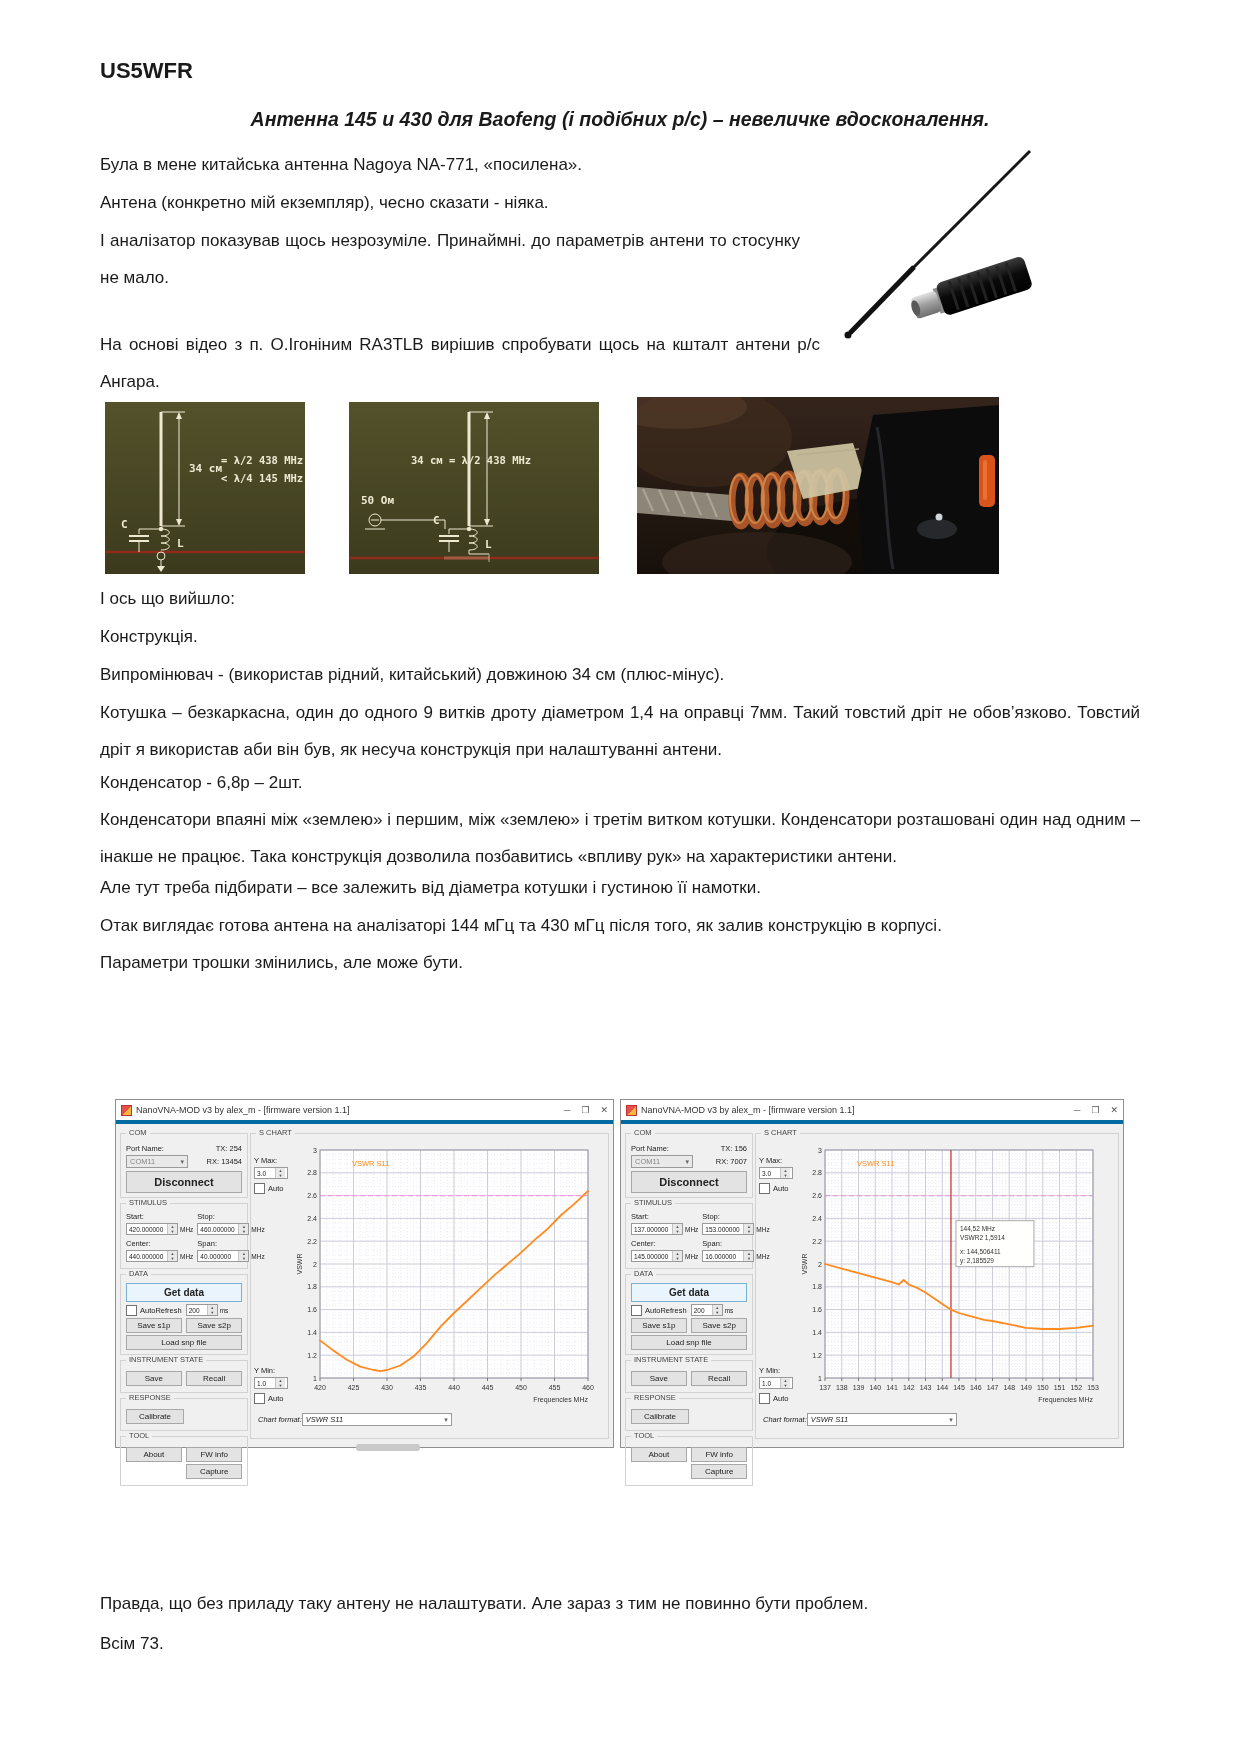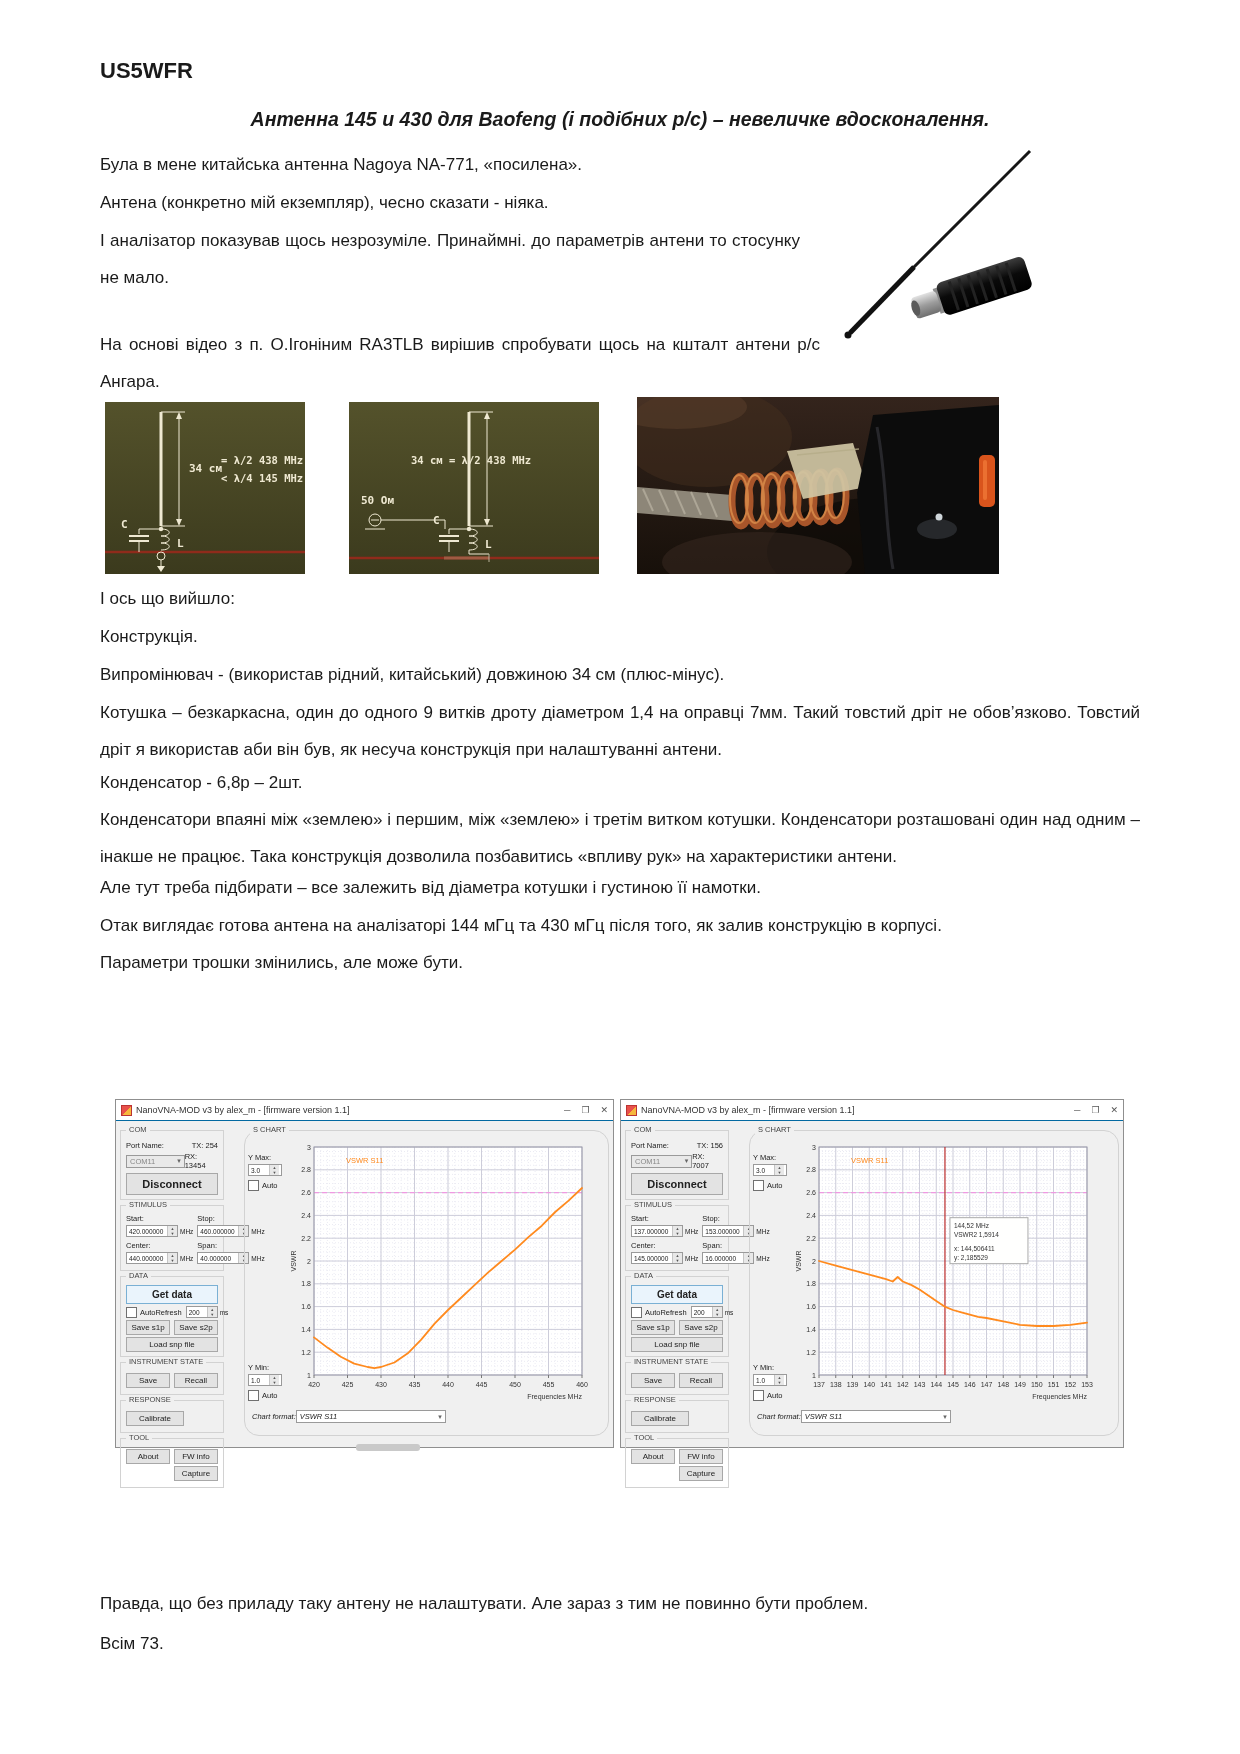--- a/index.html
+++ b/index.html
@@ -7,28 +7,28 @@
         font-family:"Liberation Sans","DejaVu Sans",sans-serif;color:#1a1a1a;}
   .callsign{position:absolute;left:100px;top:58px;font-size:22px;font-weight:700;}
   .doc-title{position:absolute;left:100px;top:108px;width:1040px;margin:0;text-align:center;
              font-size:19.5px;font-weight:700;font-style:italic;}
   .para{position:absolute;left:100px;width:1040px;font-size:17px;line-height:37px;margin:0;}
   .just{text-align:justify;}
   .fig{position:absolute;display:block;}
   
   .vna{position:absolute;top:1099px;height:349px;background:#f0f0f0;border:1px solid #8f8f8f;
        box-sizing:border-box;font-size:8px;color:#222;}
-  .tbar{height:20px;background:#fff;display:flex;align-items:center;padding:0 5px;border-bottom:1px solid #0369a1;}
+  .tbar{height:20px;background:#fff;display:flex;align-items:center;padding:0 5px;border-bottom:4px solid #0369a1;}
   .ticon{width:11px;height:11px;margin-right:4px;background:linear-gradient(135deg,#e8504a 55%,#f6b73c 55%);
          border:1px solid #b33; box-sizing:border-box;}
   .ttext{font-size:9px;color:#333;white-space:nowrap;overflow:hidden;}
   .wbtns{margin-left:auto;display:flex;gap:11px;color:#555;font-size:9px;}
   .wb{cursor:default;}
   .wbody{display:flex;padding:4px;height:321px;box-sizing:border-box;}
-  .lcol{width:104px;flex:none;margin-right:20px;}
+  .lcol{width:128px;flex:none;margin-right:2px;}
   .grp{position:relative;border:1px solid #d2d2d2;margin:5px 0 4px;padding:8px 5px 4px;}
   .cap{position:absolute;top:-6px;left:5px;background:#f0f0f0;padding:0 3px;font-size:7.5px;color:#444;}
   .row{display:flex;align-items:center;margin:2px 0;}
   .sp{justify-content:space-between;}
   .lbl{font-size:7.5px;color:#222;}
   .btn{background:#e3e3e3;border:1px solid #a8a8a8;text-align:center;font-size:8px;
        padding:2px 3px;cursor:default;box-sizing:border-box;}
   .btn.big{height:22px;line-height:16px;font-size:11px;font-weight:600;margin-top:3px;}
   .btn.getdata{height:19px;line-height:13px;font-size:10px;font-weight:600;background:#eaf4fc;border-color:#7ab0d4;}
   .btn.half{width:48%;}
@@ -39,21 +39,21 @@
   .sel .dd{color:#666;margin-left:3px;font-size:7px;}
   .spin{display:inline-flex;border:1px solid #9a9a9a;background:#fff;height:12px;align-items:center;box-sizing:border-box;}
   .sval{font-size:6.5px;padding:0 2px;min-width:36px;white-space:nowrap;}
   .sval.short{min-width:16px;}
   .sarr{display:flex;flex-direction:column;border-left:1px solid #c5c5c5;background:#e8e8e8;
         font-size:4px;line-height:5px;width:9px;text-align:center;color:#555;}
   .unit{font-size:6.5px;margin-left:2px;}
   .cb{width:9px;height:9px;border:1px solid #707070;background:#fff;display:inline-block;margin-right:3px;flex:none;}
   .stgrid{display:grid;grid-template-columns:1fr 1fr;column-gap:4px;row-gap:2px;}
   .rcol{flex:1;display:flex;flex-direction:column;}
-  .chartgrp{flex:1;margin:5px 0 2px;padding:8px 3px 2px;border-radius:15px;}
+  .chartgrp{flex:1;margin:5px 0 2px;padding:8px 3px 2px;}
   .chartflex{display:flex;}
   .ystrip{width:40px;flex:none;display:flex;flex-direction:column;padding-top:14px;height:250px;}
   .ystrip .spin{width:34px;margin:2px 0;}
   .fmtrow{display:flex;align-items:center;margin:3px 0 8px 4px;font-style:italic;}
   .sel.fmt{width:150px;}
   svg text{font-family:"Liberation Sans","DejaVu Sans",sans-serif;}
   .schem-text{font-family:"DejaVu Sans Mono",monospace;font-weight:700;}
   .scrollblob{position:absolute;left:356px;top:1444px;width:64px;height:7px;background:#c9c9c9;border-radius:3px;}
 </style>
 </head>

